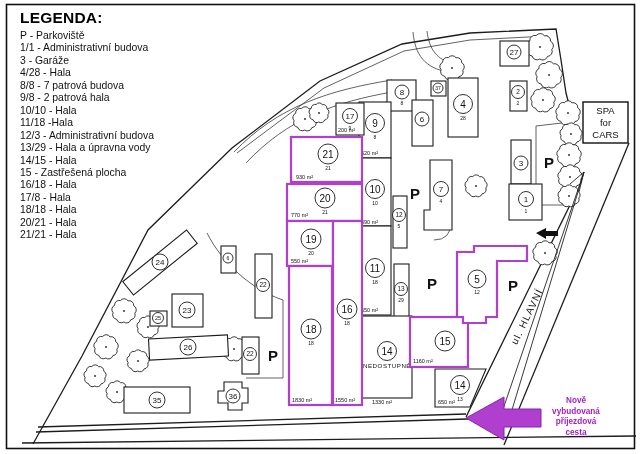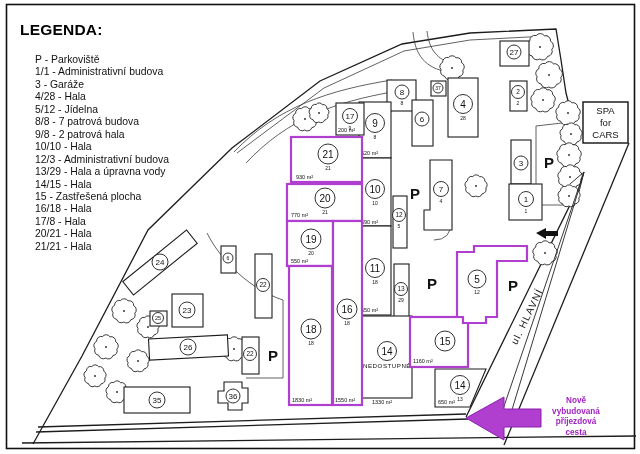--- a/index.html
+++ b/index.html
@@ -1,22 +1,22 @@
 <!DOCTYPE html>
 <html><head>
 <meta charset="utf-8">
 <style>
   html,body{margin:0;padding:0;background:#e8e8e8;}
   .stage{position:relative;width:640px;height:454px;background:#ffffff;overflow:hidden;
          font-family:"Liberation Sans",sans-serif;}
   .stage svg{position:absolute;left:0;top:0;}
   svg text{font-family:"Liberation Sans",sans-serif;}
-  .legend{position:absolute;left:20px;top:21px;z-index:5;}
+  .legend{position:absolute;left:20px;top:9px;z-index:5;}
   .legend-title{font-size:15.5px;font-weight:bold;color:#000;letter-spacing:.2px;margin-bottom:3px;}
-  .legend ul{list-style:none;margin:15px;padding:0;}
+  .legend ul{list-style:none;margin:0;padding:0;}
   .legend li{font-size:10.4px;line-height:12.45px;white-space:nowrap;color:#111;}
 </style>
 </head>
 <body>
 
 <div class="stage">
   <svg id="plan-svg" width="640" height="454" viewBox="0 0 640 454">
       <rect x="6.5" y="4.5" width="628" height="444" fill="none" stroke="#111" stroke-width="1.6"></rect>
       <path d="M33,444 L82,356 L148,230 L232,148 L320,81 L402,44 L470,33 L556,29 L561,60 L566,93 L571,112 L570,205 L466,417" fill="none" stroke="#1c1c1c" stroke-width="1.3"></path>
       <path d="M38,427 L466,414" fill="none" stroke="#1c1c1c" stroke-width="1.3"></path>
@@ -290,27 +290,28 @@
       <text x="576" y="424" font-size="8.2" text-anchor="middle" fill="#a21fc4" font-weight="bold">příjezdová</text>
       <text x="576" y="434.5" font-size="8.2" text-anchor="middle" fill="#a21fc4" font-weight="bold">cesta</text>
     </svg>
   <div class="legend">
     <div class="legend-title">LEGENDA:</div>
     <ul id="legend-list">
         <li>P - Parkoviště</li>
         <li>1/1 - Administrativní budova</li>
         <li>3 - Garáže</li>
         <li>4/28 - Hala</li>
-        <li>5/12 - Jídelna</li>
         <li>8/8 - 7 patrová budova</li>
         <li>9/8 - 2 patrová hala</li>
         <li>10/10 - Hala</li>
+        <li>11/18 -Hala</li>
         <li>12/3 - Administrativní budova</li>
         <li>13/29 - Hala a úpravna vody</li>
         <li>14/15 - Hala</li>
         <li>15 - Zastřešená plocha</li>
         <li>16/18 - Hala</li>
         <li>17/8 - Hala</li>
+        <li>18/18 - Hala</li>
         <li>20/21 - Hala</li>
         <li>21/21 - Hala</li>
       </ul>
   </div>
 </div>
 
 </body></html>

